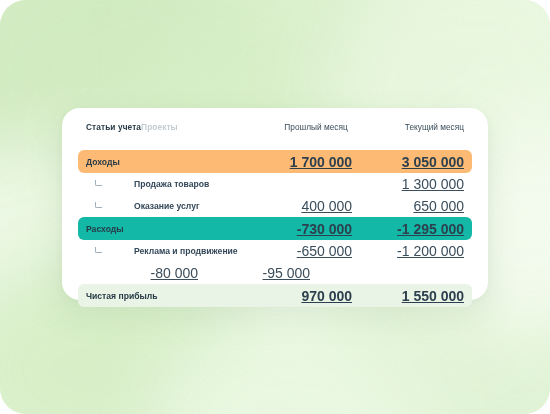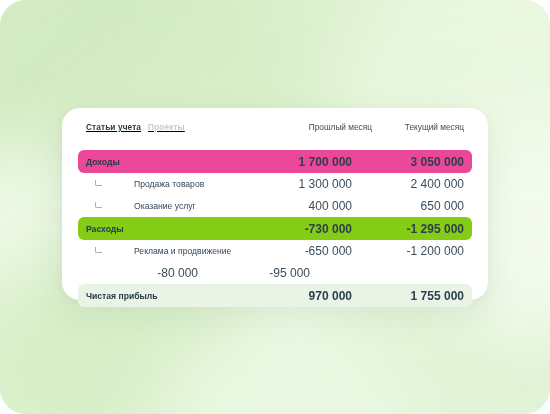--- a/index.html
+++ b/index.html
@@ -72,75 +72,73 @@
   .thead {
     display: flex;
     align-items: baseline;
     padding: 0 8px 0 8px;
     height: 20px;
     box-sizing: border-box;
   }
   .tabs {
     display: flex;
     align-items: baseline;
-    gap: 7px;
     flex: 1 1 auto;
     min-width: 0;
-    text-decoration: underline;
   }
   .tab {
     font-size: 8.3px;
     font-weight: bold;
     letter-spacing: .1px;
     white-space: nowrap;
   }
   .tab-active { color: #283a47; }
   .tab-inactive { color: #c3ccd2; font-weight: bold; }
 
   .col-head {
     font-size: 8.3px;
     color: #3b4d5a;
     text-align: right;
     white-space: nowrap;
   }
-  .col-prev { width: 112px; }
+  .col-prev { width: 112px; text-align: center; }
   .col-curr { width: 92px; }
 
   
   .rows {
     margin-top: 8px;
   }
   .row {
     display: flex;
     align-items: center;
     height: 23px;
     padding: 0 8px;
     box-sizing: border-box;
     border-radius: 6px;
   }
   .row-group { font-weight: bold; }
-  .row-income  { background: #ec4899; }
-  .row-expense { background: #84cc16; }
+  .row-income  { background: #fdba74; }
+  .row-expense { background: #14b8a6; }
   .row-profit  { background: #e9f4e6; border-radius: 6px; }
   .row-sub     { background: transparent; height: 22px; }
 
   .cell-label {
     flex: 1 1 auto;
     min-width: 0;
     display: flex;
     align-items: center;
     gap: 7px;
     font-size: 8.6px;
     color: #283a47;
     white-space: nowrap;
     overflow: hidden;
     text-overflow: ellipsis;
   }
   .row-group .cell-label { font-weight: bold; }
-  .row-sub .cell-label { font-weight: normal; color: #34485a; padding-left: 8px; gap: 32px; }
+  .row-sub .cell-label { font-weight: bold; color: #34485a; padding-left: 8px; gap: 32px; }
 
   .elbow-icon {
     flex: 0 0 auto;
     width: 8px;
     height: 8px;
     display: inline-block;
     position: relative;
   }
   .elbow-icon::before {
     content: "";
@@ -150,24 +148,25 @@
     width: 6px;
     height: 5px;
     border-left: 1px solid #9fb0bb;
     border-bottom: 1px solid #9fb0bb;
     border-bottom-left-radius: 2px;
   }
 
   .cell-num {
     width: 112px;
     text-align: right;
-    font-size: 12px;
+    font-size: 14px;
     color: #2c3f4d;
     white-space: nowrap;
     font-variant-numeric: tabular-nums;
+    text-decoration: underline;
   }
   .row-group .cell-num { font-weight: bold; }
   .row-sub .cell-num { color: #3a4d5b; }
 </style>
 </head>
 <body>
 
 <div id="canvas">
 
   <div class="bg-layer bg-base"></div>
@@ -202,21 +201,20 @@
             </div>
             <div class="cell-num">1 700 000</div>
             <div class="cell-num">3 050 000</div>
           </div>
           <div class="row row-sub row-sub">
             <div class="cell-label">
               <span class="elbow-icon"></span>
               <span>Продажа товаров</span>
             </div>
             <div class="cell-num">1 300 000</div>
-            <div class="cell-num">2 400 000</div>
           </div>
           <div class="row row-sub row-sub">
             <div class="cell-label">
               <span class="elbow-icon"></span>
               <span>Оказание услуг</span>
             </div>
             <div class="cell-num">400 000</div>
             <div class="cell-num">650 000</div>
           </div>
           <div class="row row-group row-expense">
@@ -236,19 +234,19 @@
           </div>
           <div class="row row-sub row-sub">
             <div class="cell-num">-80 000</div>
             <div class="cell-num">-95 000</div>
           </div>
           <div class="row row-group row-profit">
             <div class="cell-label">
               <span>Чистая прибыль</span>
             </div>
             <div class="cell-num">970 000</div>
-            <div class="cell-num">1 755 000</div>
+            <div class="cell-num">1 550 000</div>
           </div>
         </div>
 
     </div>
   </div>
 </div>
 
 </body></html>

